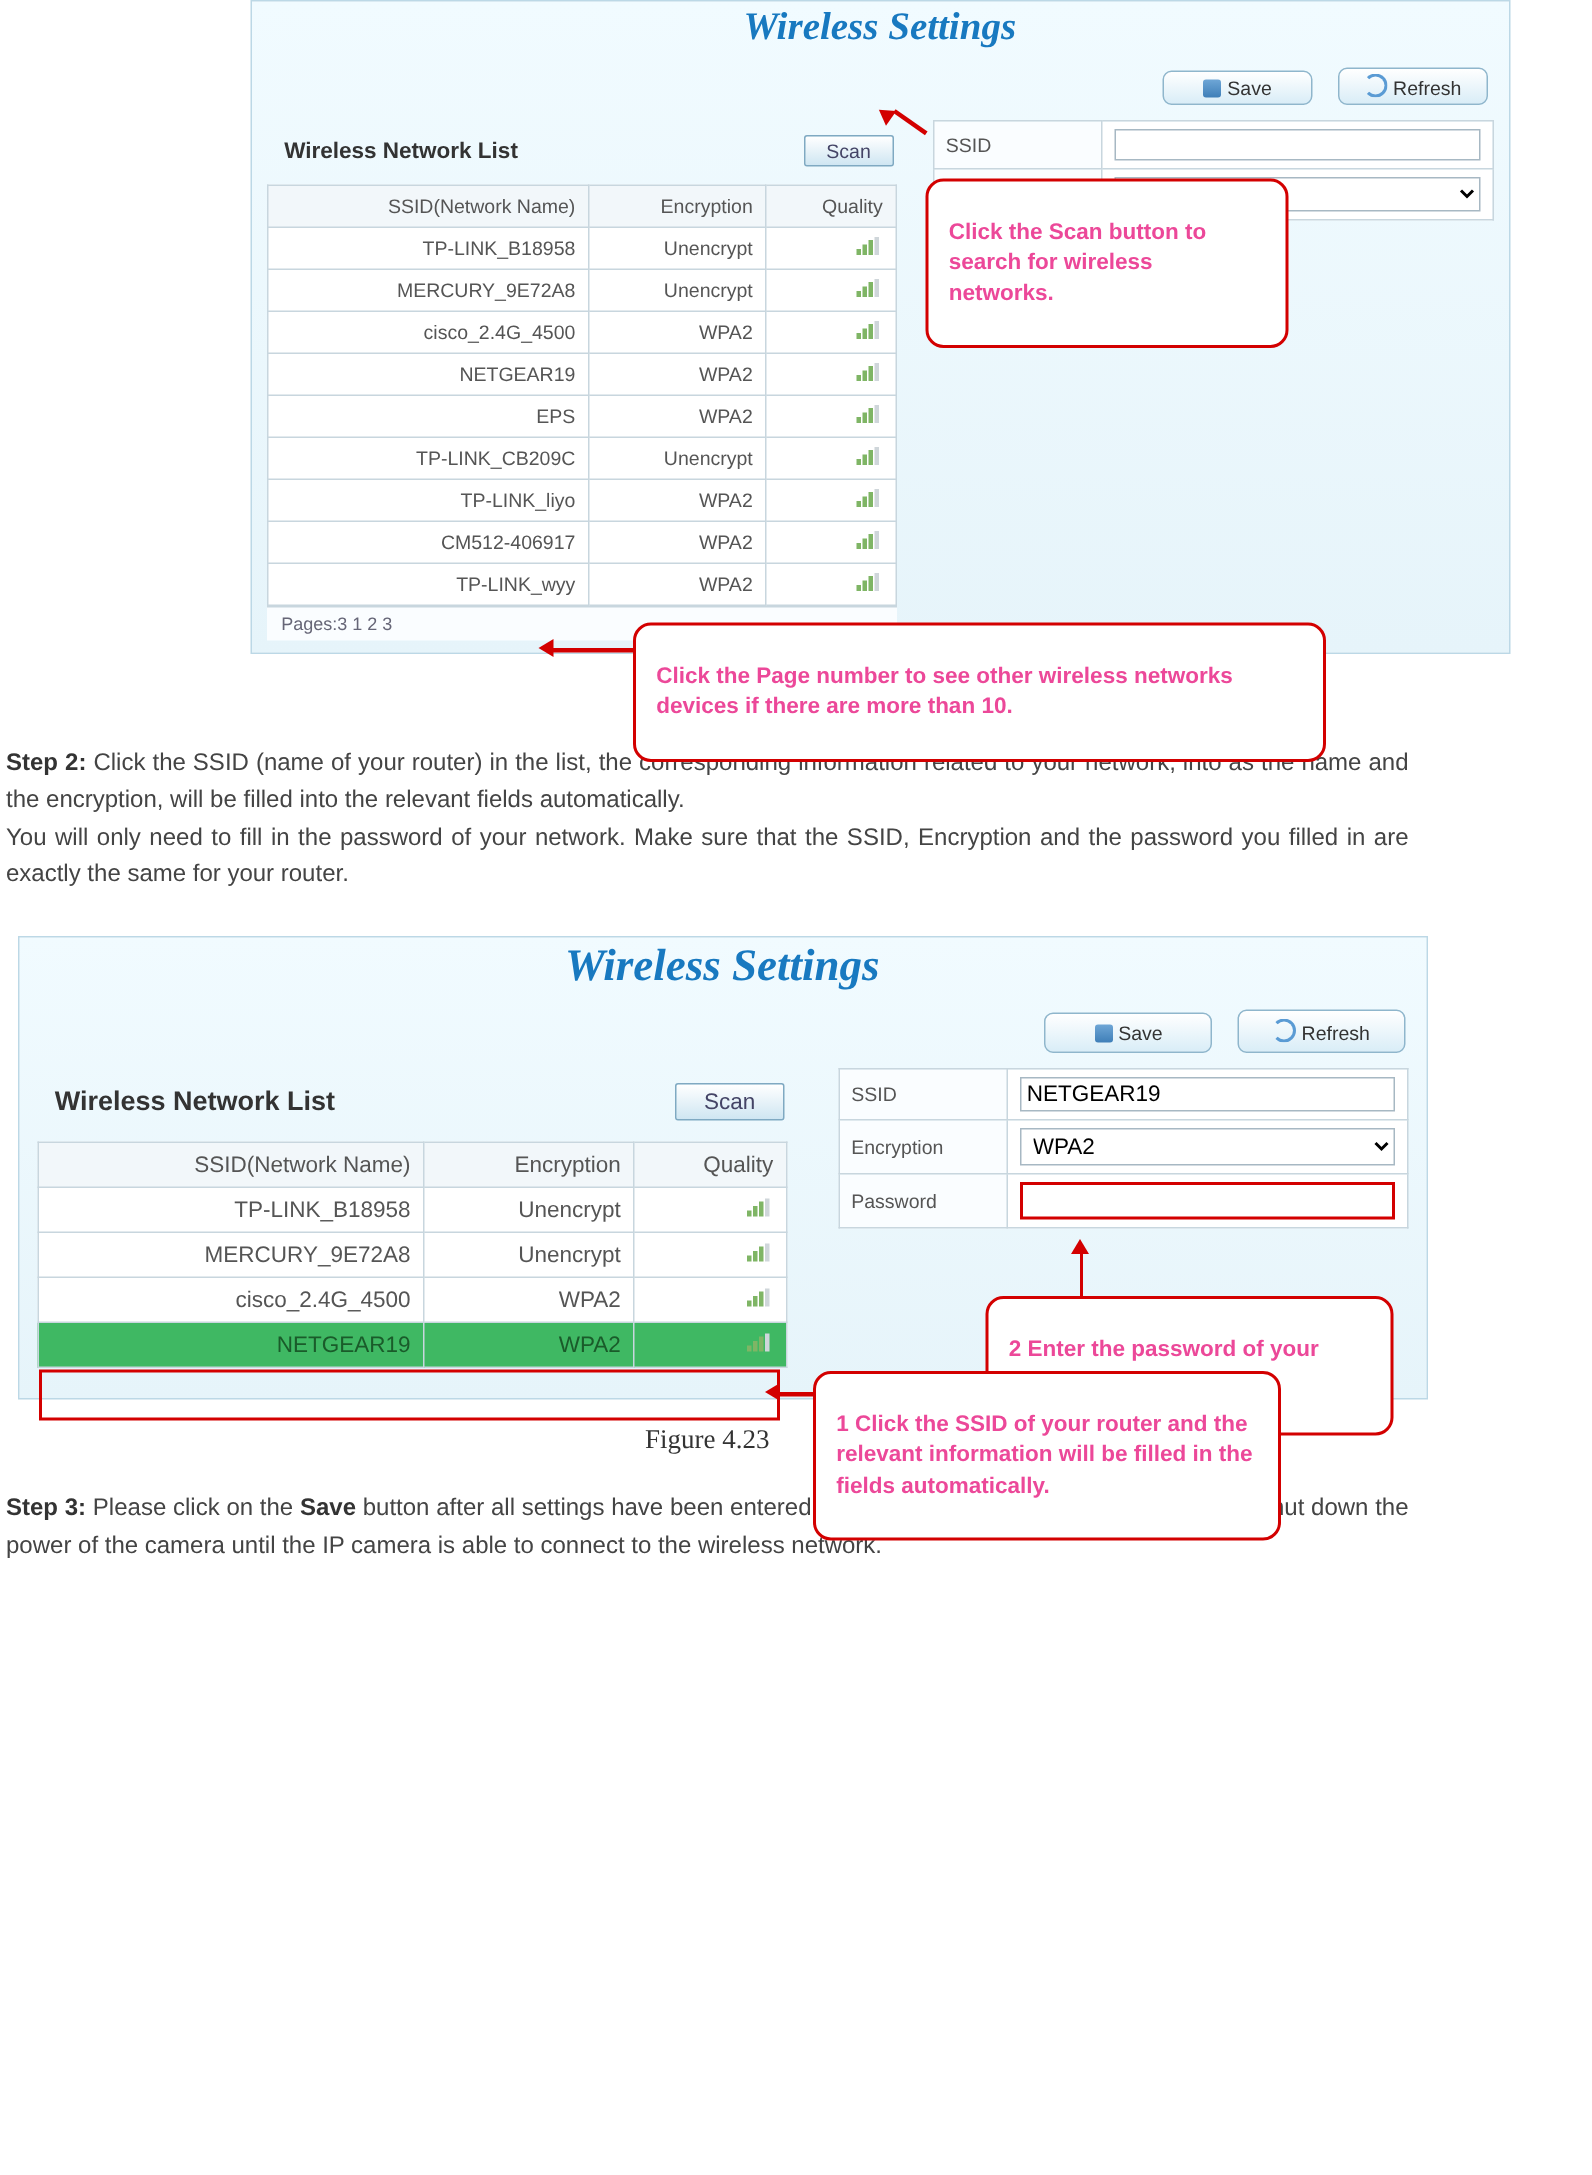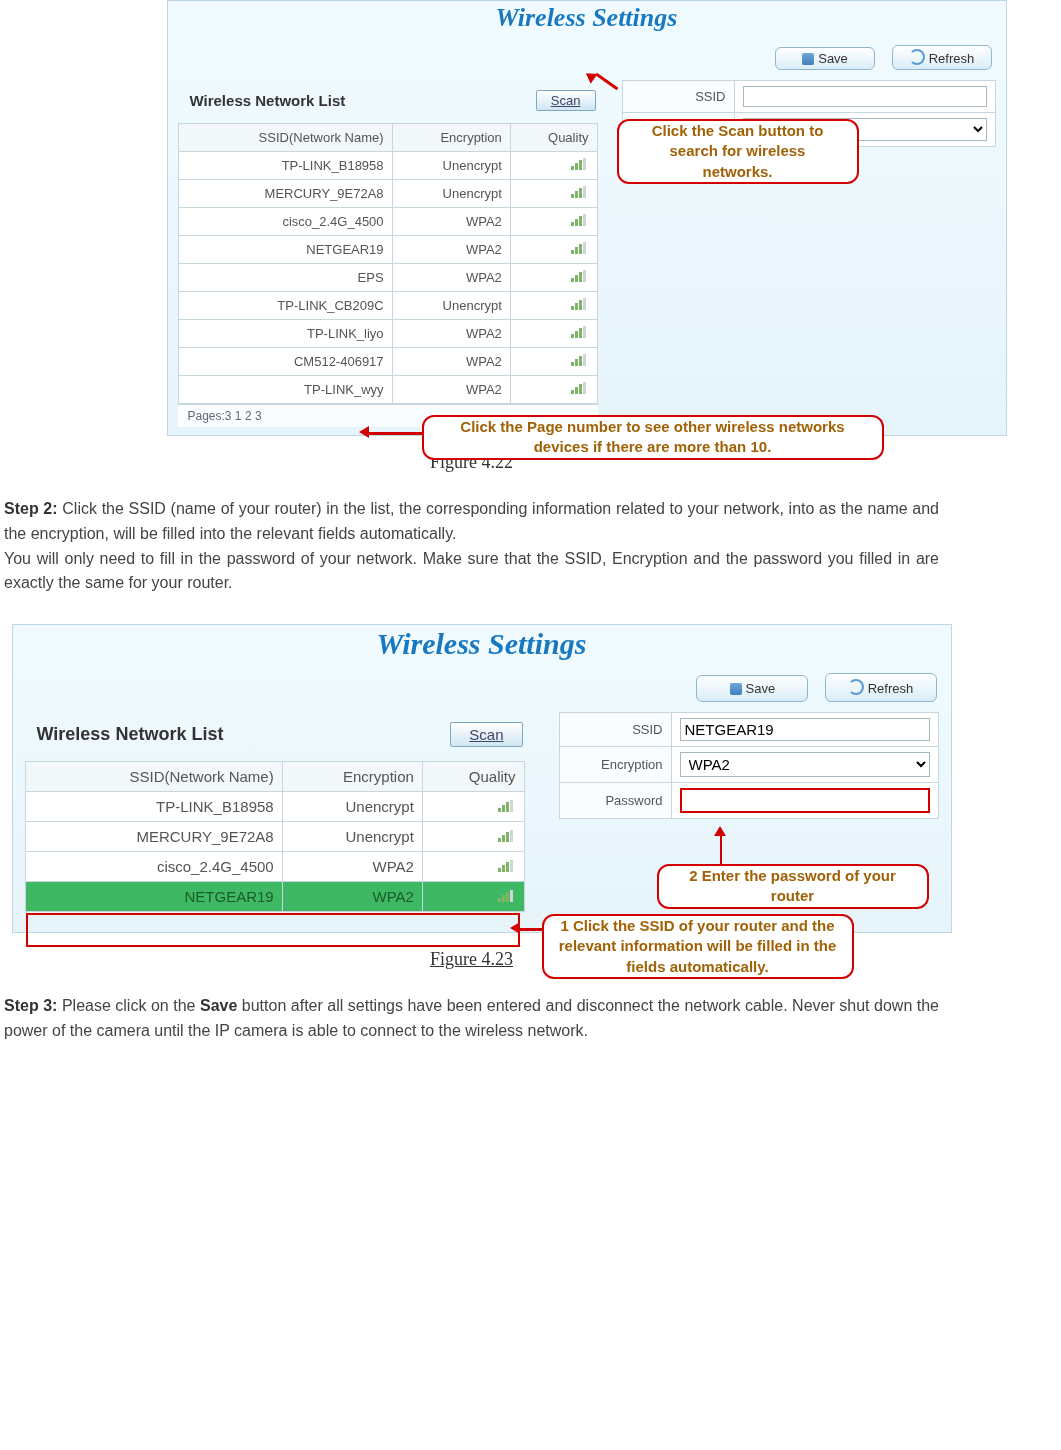--- a/index.html
+++ b/index.html
@@ -69,21 +69,20 @@
     padding: 8px 10px;
   }
   .scan-btn {
     border: 1px solid #7fa9c2;
     background: linear-gradient(#ffffff,#cfe6f2);
     padding: 2px 14px;
     font-size: 13px;
     color: #446;
     cursor: pointer;
     border-radius: 2px;
-    text-decoration: underline;
   }
   table.net-table {
     border-collapse: collapse;
     width: 100%;
     background: #fff;
     font-size: 13px;
     color: #555;
   }
   table.net-table th, table.net-table td {
     border: 1px solid #c8d6de;
@@ -102,48 +101,47 @@
   .signal-icon span:nth-child(3){left:8px;height:10px;}
   .signal-icon span:nth-child(4){left:12px;height:12px;background:#cfd6da;}
   .form-table td {
     border:1px solid #c8d6de;
     padding:5px 8px;
     font-size:13px;
     color:#555;
     background:#fff;
   }
   .form-table { border-collapse: collapse; width:100%;}
-  .form-table td.label { text-align:right; width:95px; background:#fafdff;}
+  .form-table td.label { text-align:left; width:95px; background:#fafdff;}
   input[type="text"], select {
     box-sizing:border-box;
     width:100%;
     font-size:13px;
     padding:2px 4px;
     border:1px solid #a7b8c3;
     background:#fff;
   }
   .pager {
     font-size: 12px;
     color:#667;
     padding:4px 10px;
     border-top:1px solid #c8d6de;
     background:#fafdff;
   }
   .callout {
     position:absolute;
     border: 2.5px solid #d30000;
     border-radius: 12px;
     background: #fff;
-    color: #a16207;
+    color: #ec4899;
     font-weight: bold;
     font-size: 15px;
-    padding: 0 14px;
+    padding: 24px 14px;
     line-height: 1.35;
     z-index:10;
-    text-align:center;
   }
   .arrow-line {
     position:absolute;
     background:#d30000;
     z-index:9;
   }
   .arrow-head-left {
     position:absolute;
     width:0;height:0;
     border-top:6px solid transparent;
@@ -376,20 +374,20 @@
   <div class="callout" style="top:240px;left:645px;width:240px;">2 Enter the password of your router</div>
   <div class="arrow-line" style="top:209px;left:708px;width:2.5px;height:32px;"></div>
   <div class="arrow-head-down" style="top:202px;left:702px;transform:rotate(180deg);"></div>
 
   <div class="callout" style="top:290px;left:530px;width:280px;">1 Click the SSID of your router and the relevant information will be filled in the fields automatically.</div>
   <div class="arrow-line" style="top:304px;left:506px;width:25px;height:2.5px;"></div>
   <div class="arrow-head-left" style="top:298px;left:498px;"></div>
 
 </div>
 
-<div class="figure-caption" style="text-decoration:underline;">Figure 4.23</div>
+<div class="figure-caption" style="">Figure 4.23</div>
 
 
 <div class="body-text">
   <b>Step 3:</b><span> Please click on the </span><b>Save</b><span> button after all settings have been entered and disconnect the network cable. Never shut down the power of the camera until the IP camera is able to connect to the wireless network.</span>
 </div>
 
 </div>
 
 </body></html>

